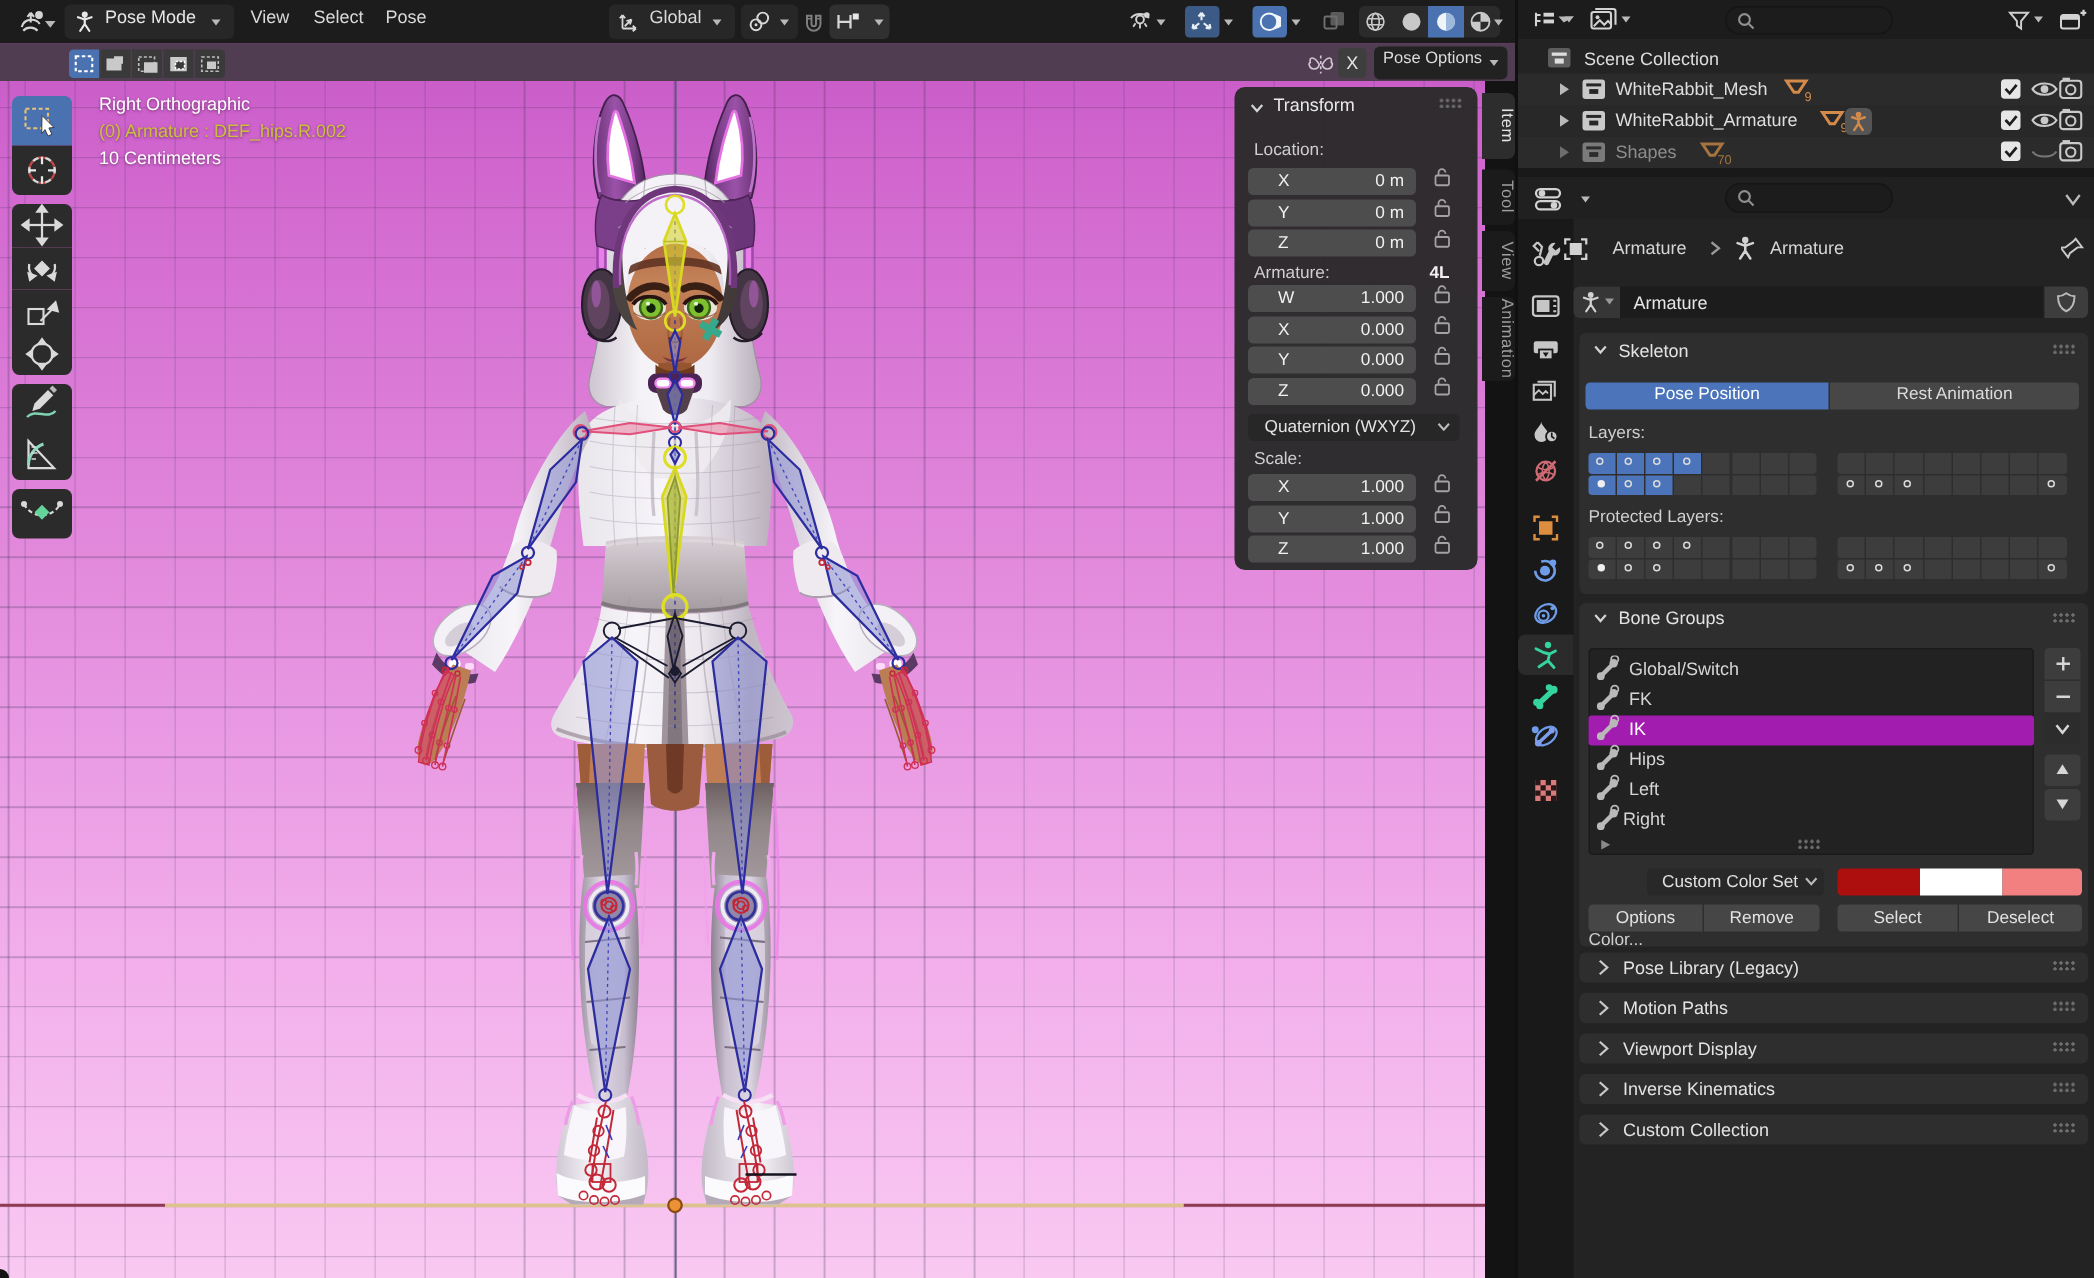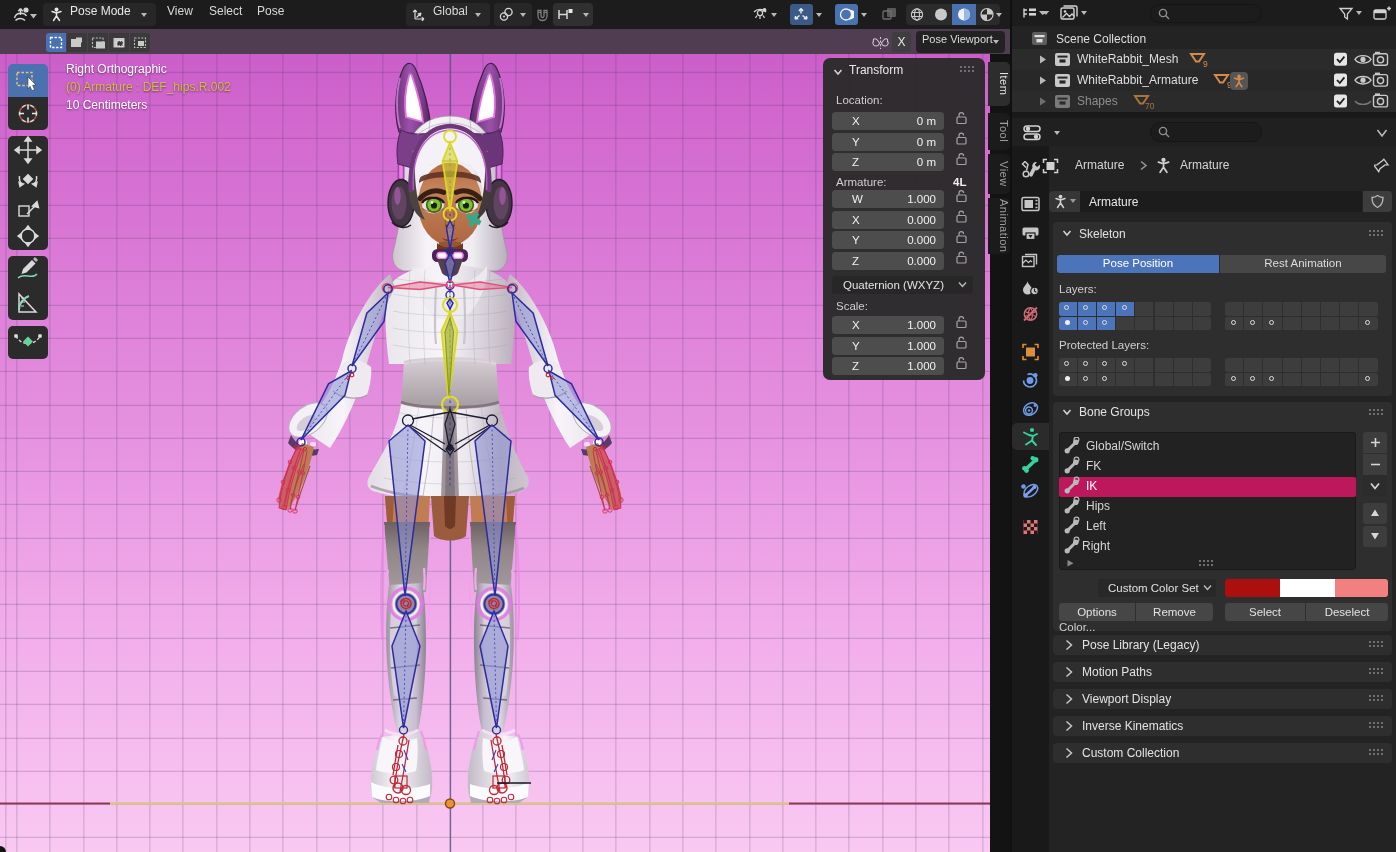--- a/index.html
+++ b/index.html
@@ -546,21 +546,21 @@
       <rect x="92" y="8" width="6" height="5" fill="#c9c9c9"></rect>
     </svg>
 
     <svg class="abs" style="left:871px;top:35px" width="19" height="16" viewBox="0 0 19 16">
       <path d="M8.5 8 C5 2 1.5 3 2.5 6.5 C1 7.5 2 11 5 11 C7 11 8.2 9.5 8.5 8 Z" fill="none" stroke="#cfc6cf" stroke-width="1.1"></path>
       <path d="M10.5 8 C14 2 17.5 3 16.5 6.5 C18 7.5 17 11 14 11 C12 11 10.8 9.5 10.5 8 Z" fill="none" stroke="#cfc6cf" stroke-width="1.1"></path>
       <path d="M9.5 2 v12" stroke="#cfc6cf" stroke-width="1.1" stroke-dasharray="2 1.6"></path>
     </svg>
     <div class="abs" style="left:892px;top:32px;width:19px;height:20px;background:#3f3e3f;border-radius:3px;color:#e8e8e8;font-size:12px;text-align:center;line-height:20px;">X</div>
     <div class="abs" style="left:916px;top:31px;width:89px;height:22px;background:#232223;border-radius:4px;"></div>
-    <div class="htext" style="left:922px;top:28px;line-height:22px;color:#dcdcdc;font-size:11px;">Pose Viewport</div>
+    <div class="htext" style="left:922px;top:28px;line-height:22px;color:#dcdcdc;font-size:11px;">Pose Options</div>
     <div class="caret" style="left:993px;top:40px;"></div>
   </div>
 
   <div class="abs" id="toolcol">
     <div class="tbtn" style="top:64px;height:33px;background:#4a72b0;border-radius:5px 5px 0 0;"></div>
     <div class="tbtn" style="top:97px;height:33px;border-radius:0 0 5px 5px;"></div>
     <div class="tbtn" style="top:136px;height:28.5px;border-radius:5px 5px 0 0;"></div>
     <div class="tbtn" style="top:164.5px;height:28.5px;"></div>
     <div class="tbtn" style="top:193px;height:28.5px;"></div>
     <div class="tbtn" style="top:221.5px;height:28.5px;border-radius:0 0 5px 5px;"></div>
@@ -1081,21 +1081,21 @@
 
     <div class="panel" style="top:402px;height:229px;"></div>
     <svg class="abs" style="left:1062px;top:408px" width="10" height="8" viewBox="0 0 10 8">
         <path d="M1.5 2 L5 6 L8.5 2" stroke="#d4d4d4" stroke-width="1.5" fill="none"></path>
       </svg>
     <div class="ptitle" style="left:1079px;top:405px;">Bone Groups</div>
     <div class="grip" style="left:1368px;top:408px;"></div>
     <div class="abs" style="left:1059px;top:432px;width:297px;height:138px;background:#222222;border:1px solid #1a1a1a;border-radius:3px;"></div>
     <div class="bgrow" style="top:437px;"><span style="margin-left:27px;">Global/Switch</span></div>
     <div class="bgrow" style="top:457px;"><span style="margin-left:27px;">FK</span></div>
-    <div class="bgrow" style="top:477px;background:#be185d;border-radius:2px;color:#fff;"><span style="margin-left:27px;">IK</span></div>
+    <div class="bgrow" style="top:477px;background:#a21caf;border-radius:2px;color:#fff;"><span style="margin-left:27px;">IK</span></div>
     <div class="bgrow" style="top:497px;"><span style="margin-left:27px;">Hips</span></div>
     <div class="bgrow" style="top:517px;"><span style="margin-left:27px;">Left</span></div>
     <div class="bgrow" style="top:537px;"><span style="margin-left:23px;">Right</span></div>
     <svg class="abs" style="left:1064px;top:437px" width="18" height="120" viewBox="0 0 18 120">
       <g id="bgbone">
         <path d="M4 13 L11 6" stroke="#b9b9b9" stroke-width="3" stroke-linecap="round"></path>
         <circle cx="3.2" cy="13.8" r="2.6" fill="#b9b9b9"></circle>
           <circle cx="11.8" cy="5.2" r="2.8" fill="#b9b9b9"></circle>
         <circle cx="12.5" cy="2.5" r="2.4" fill="none" stroke="#b9b9b9" stroke-width="1.2"></circle>
       </g>

